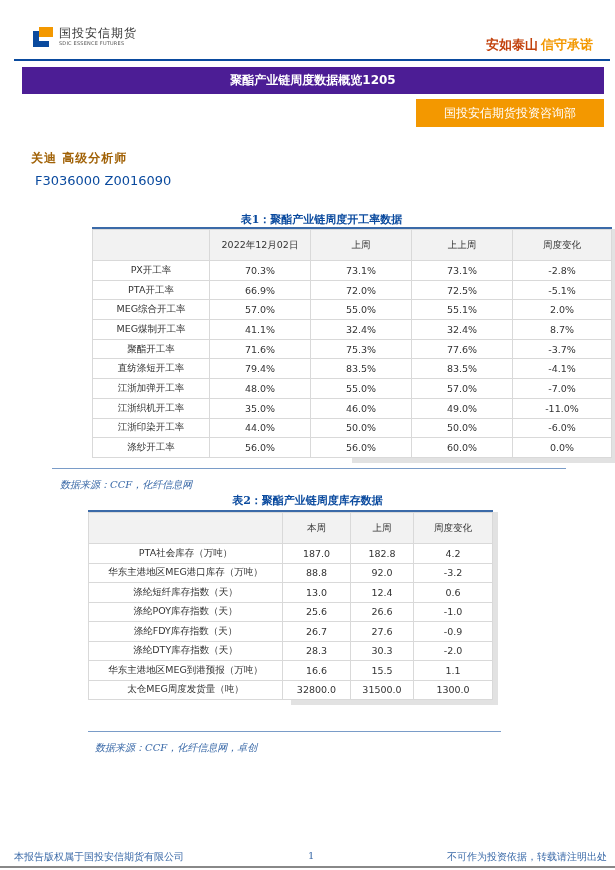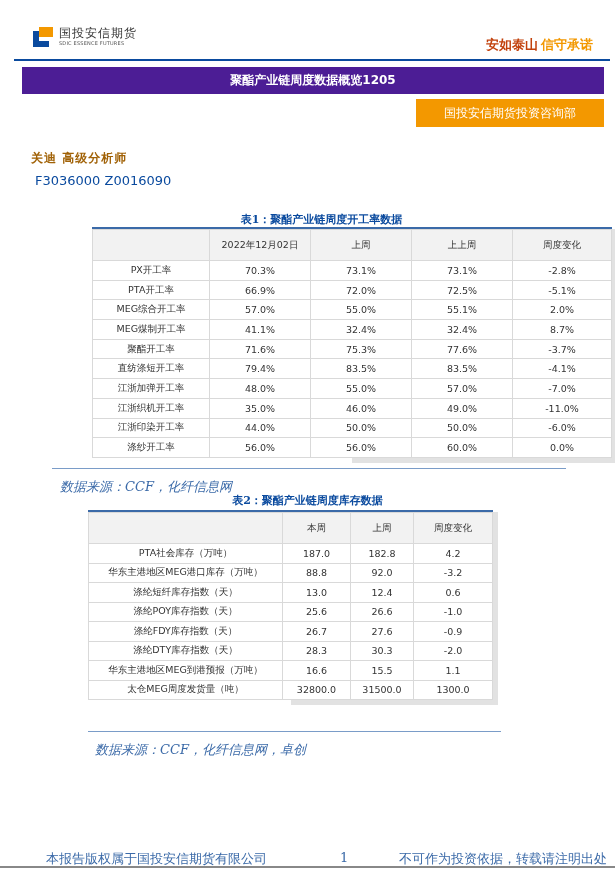--- a/index.html
+++ b/index.html
@@ -50,25 +50,25 @@
   .t2 th { height: 31px; }
   .t2 td { height: 19.5px; }
   .t2 col.c0 { width: 194px; }
   .t2 col.c1 { width: 68px; }
   .t2 col.c2 { width: 63px; }
 
   .rule { position: absolute; height: 1px; background: #7a9cc8; }
   .rule1 { left: 52px; top: 468px; width: 514px; }
   .rule2 { left: 88px; top: 731px; width: 413px; }
 
-  .source { position: absolute; font-size: 13px; color: #3b6aa8; font-style: italic; font-family: "DejaVu Serif", serif; }
+  .source { position: absolute; font-size: 10px; color: #3b6aa8; font-style: italic; font-family: "DejaVu Serif", serif; }
   .source1 { left: 60px; top: 478px; }
   .source2 { left: 95px; top: 741px; }
 
-  .footer { position: absolute; top: 850px; font-size: 13px; color: #3b6aa8; font-family: "DejaVu Serif", serif; margin-left: 32px; }
+  .footer { position: absolute; top: 850px; font-size: 10px; color: #3b6aa8; font-family: "DejaVu Serif", serif; }
   .footer-left { left: 14px; }
   .footer-page { left: 308px; }
   .footer-right { right: 8px; }
   .footer-rule { position: absolute; left: 0; top: 866px; width: 615px; height: 2px; background: #888; }
 </style>
 </head>
 <body>
 
 <div class="logo">
   <div class="logo-mark">

